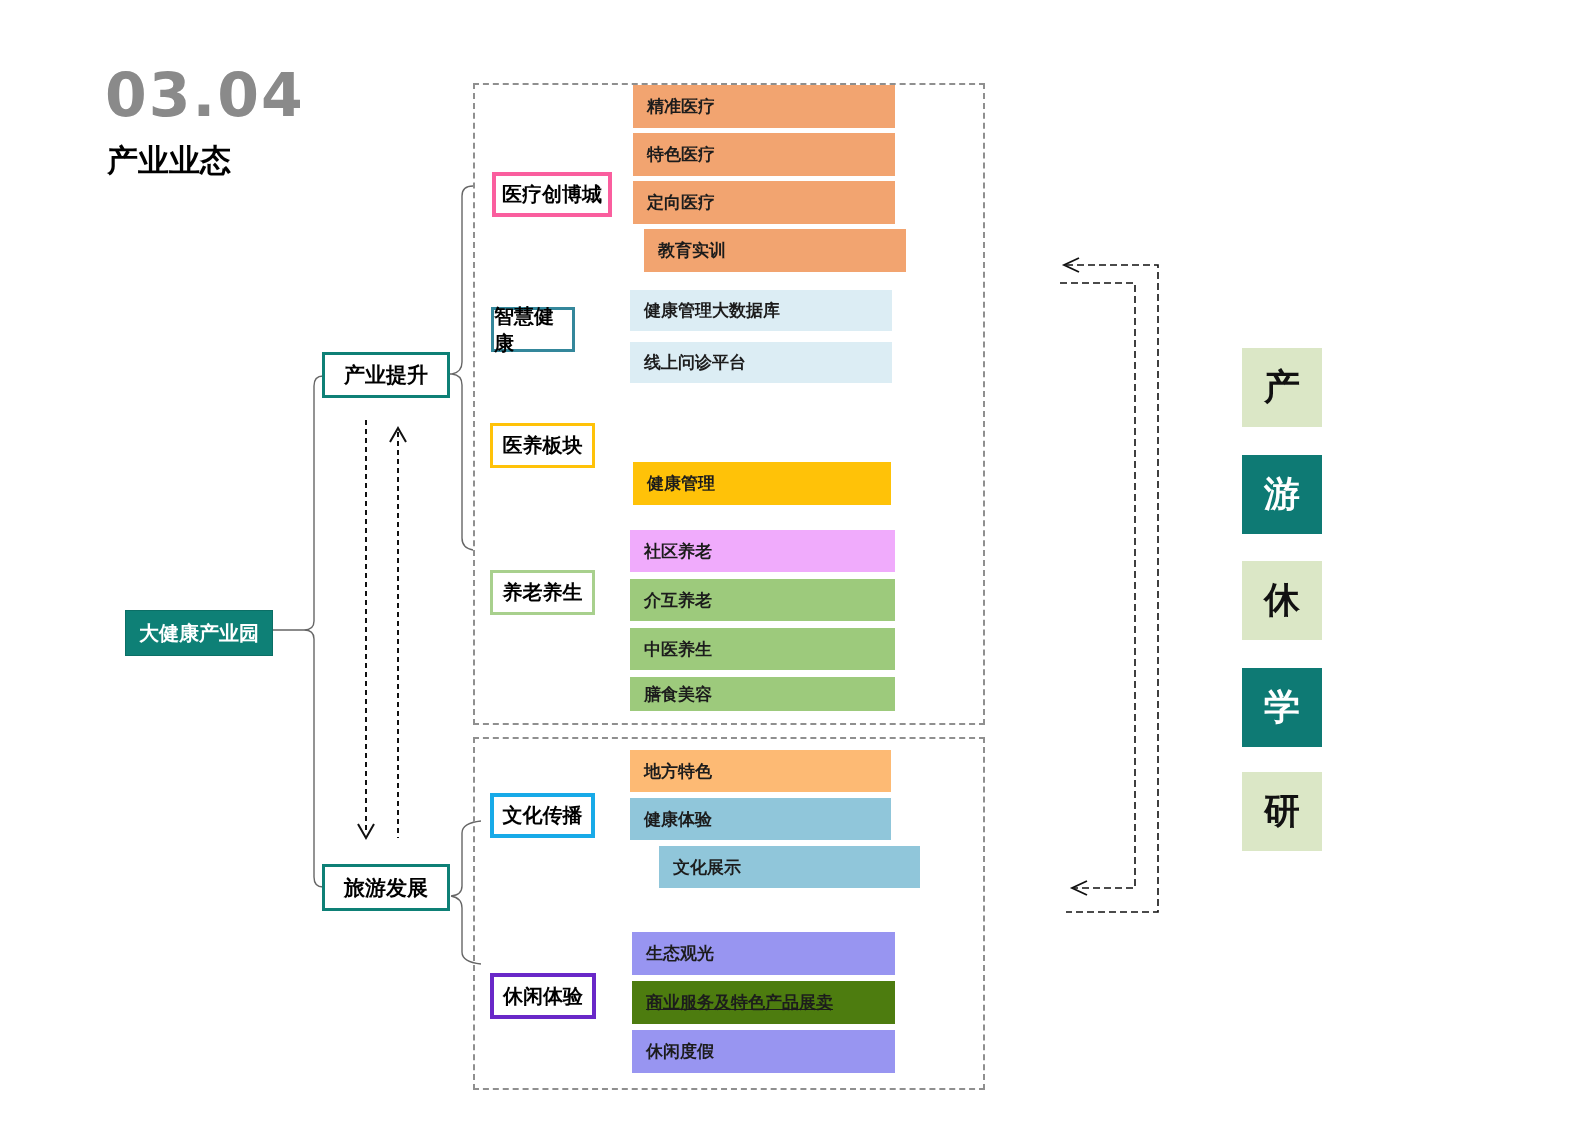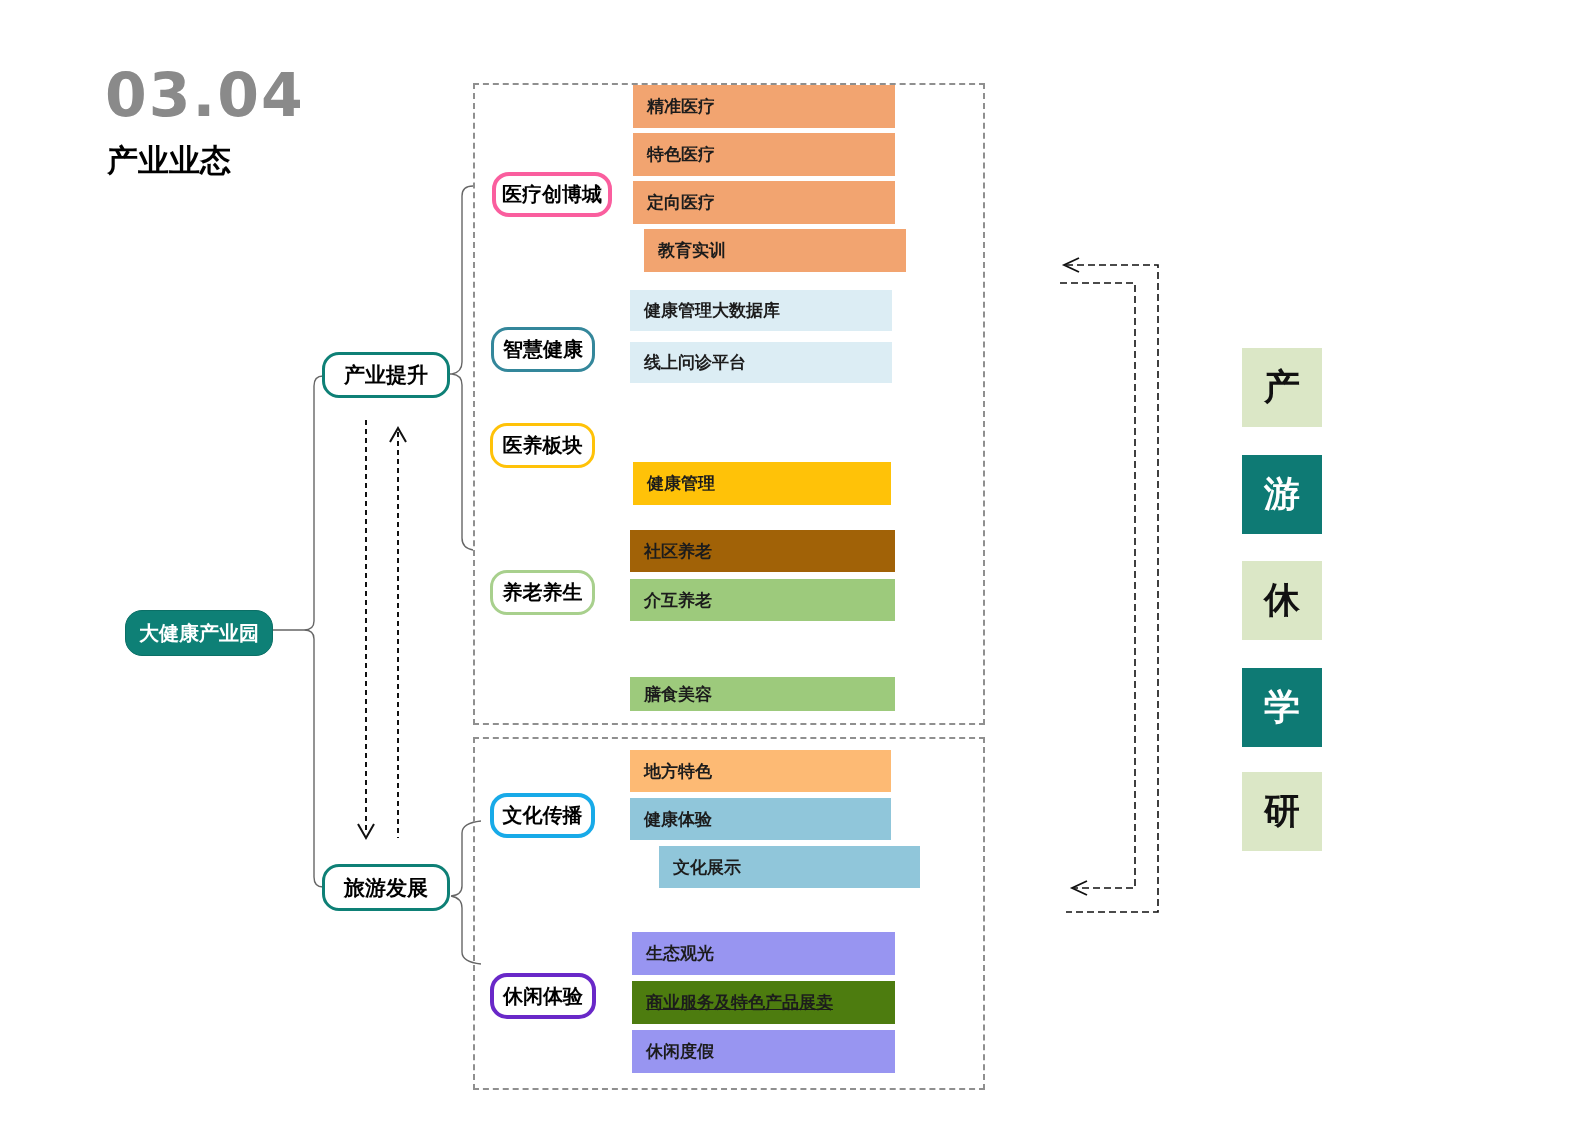--- a/index.html
+++ b/index.html
@@ -6,21 +6,21 @@
   .canvas{
     position:relative;width:1587px;height:1122px;background:#ffffff;overflow:hidden;
     font-family:"DejaVu Sans","Liberation Sans",sans-serif;color:#111;
   }
   .abs{position:absolute;}
   
   .sec-number{font-size:60px;font-weight:800;color:#8a8a8a;letter-spacing:2px;line-height:1;}
   .sec-title{font-size:31px;font-weight:700;color:#000;line-height:1;}
   
   .node{display:flex;align-items:center;justify-content:center;box-sizing:border-box;
-        font-weight:700;background:#fff;border-radius:17px;}
+        font-weight:700;background:#fff;}
   .root-node{background:#0e8076;color:#fff;font-size:20px;border:1px solid #0b6f66;}
   .branch-node{border:3px solid #0e8076;color:#000;font-size:21px;}
   .cat-node{font-size:20px;color:#000;background:#fff;}
   
   .container-dashed{border:2px dashed #8f8f8f;box-sizing:border-box;background:transparent;}
   
   .bar{display:flex;align-items:center;box-sizing:border-box;padding-left:14px;
        font-size:17px;font-weight:600;color:#1c1c1c;}
   
   .rail-tile{display:flex;align-items:center;justify-content:center;
@@ -64,30 +64,31 @@
 
   <div class="abs container-dashed" style="left:473px;top:83px;width:512px;height:642px;"></div>
   <div class="abs container-dashed" style="left:473px;top:737px;width:512px;height:353px;"></div>
 
   <div class="abs node cat-node" style="left:492px;top:172px;width:120px;height:45px;border:4px solid #FA5E9E;">医疗创博城</div>
   <div class="abs bar" style="left:633px;top:85px;width:262px;height:43px;background:#F2A470;">精准医疗</div>
   <div class="abs bar" style="left:633px;top:133px;width:262px;height:43px;background:#F2A470;">特色医疗</div>
   <div class="abs bar" style="left:633px;top:181px;width:262px;height:43px;background:#F2A470;">定向医疗</div>
   <div class="abs bar" style="left:633px;top:229px;width:262px;height:43px;background:#F2A470;margin-left:11px;">教育实训</div>
 
-  <div class="abs node cat-node" style="left:491px;top:307px;width:104px;height:45px;border:3px solid #34879B;margin-top:20px;">智慧健康</div>
+  <div class="abs node cat-node" style="left:491px;top:307px;width:84px;height:45px;border:3px solid #34879B;">智慧健康</div>
   <div class="abs bar" style="left:630px;top:290px;width:262px;height:41px;background:#DCEDF4;">健康管理大数据库</div>
   <div class="abs bar" style="left:630px;top:342px;width:262px;height:41px;background:#DCEDF4;">线上问诊平台</div>
 
   <div class="abs node cat-node" style="left:490px;top:423px;width:105px;height:45px;border:3px solid #FFC208;">医养板块</div>
   <div class="abs bar" style="left:633px;top:462px;width:258px;height:43px;background:#FFC208;">健康管理</div>
 
   <div class="abs node cat-node" style="left:490px;top:570px;width:105px;height:45px;border:3px solid #A8D08D;">养老养生</div>
-  <div class="abs bar" style="left:630px;top:530px;width:265px;height:42px;background:#a16207;">社区养老</div>
+  <div class="abs bar" style="left:630px;top:530px;width:265px;height:42px;background:#f0abfc;">社区养老</div>
   <div class="abs bar" style="left:630px;top:579px;width:265px;height:42px;background:#9DCA7C;">介互养老</div>
+  <div class="abs bar" style="left:630px;top:628px;width:265px;height:42px;background:#9DCA7C;">中医养生</div>
   <div class="abs bar" style="left:630px;top:677px;width:265px;height:34px;background:#9DCA7C;">膳食美容</div>
 
   <div class="abs node cat-node" style="left:490px;top:793px;width:105px;height:45px;border:4px solid #18AAE8;">文化传播</div>
   <div class="abs bar" style="left:630px;top:750px;width:261px;height:42px;background:#fdba74;">地方特色</div>
   <div class="abs bar" style="left:630px;top:798px;width:261px;height:42px;background:#90C6DA;">健康体验</div>
   <div class="abs bar" style="left:630px;top:846px;width:261px;height:42px;background:#90C6DA;margin-left:29px;">文化展示</div>
 
   <div class="abs node cat-node" style="left:490px;top:973px;width:106px;height:46px;border:4px solid #6928C8;">休闲体验</div>
   <div class="abs bar" style="left:632px;top:932px;width:263px;height:43px;background:#9895F1;">生态观光</div>
   <div class="abs bar" style="left:632px;top:981px;width:263px;height:43px;background:#4d7c0f;text-decoration:underline;">商业服务及特色产品展卖</div>

